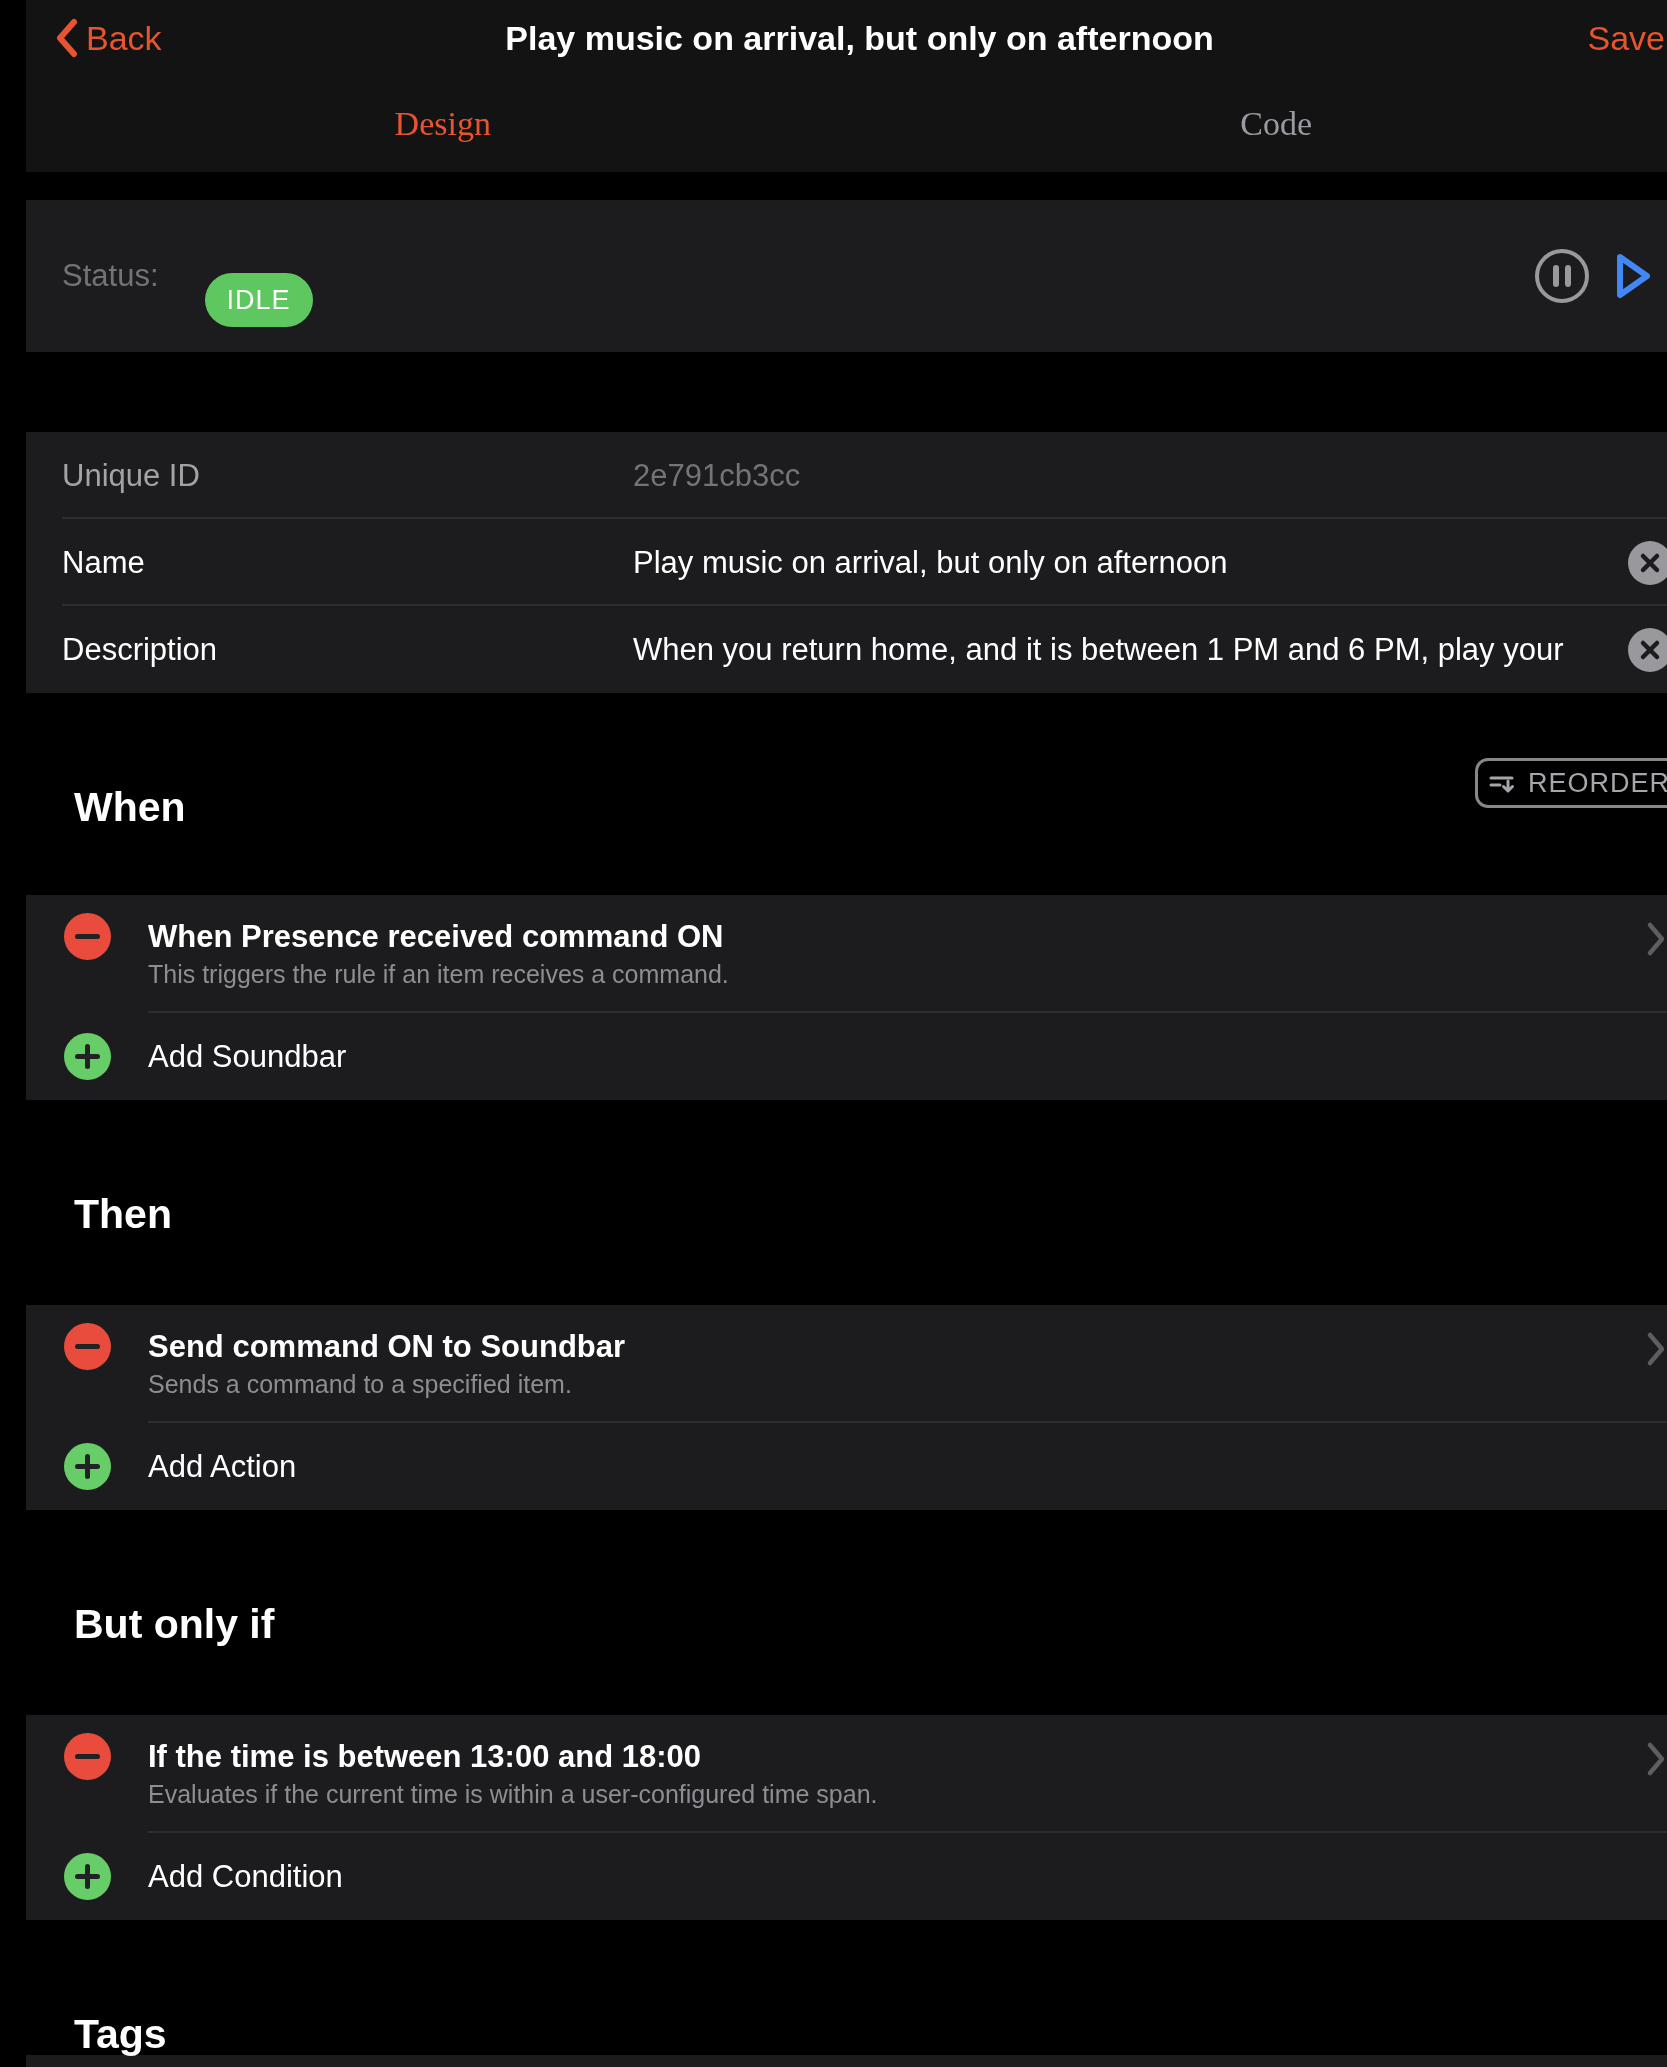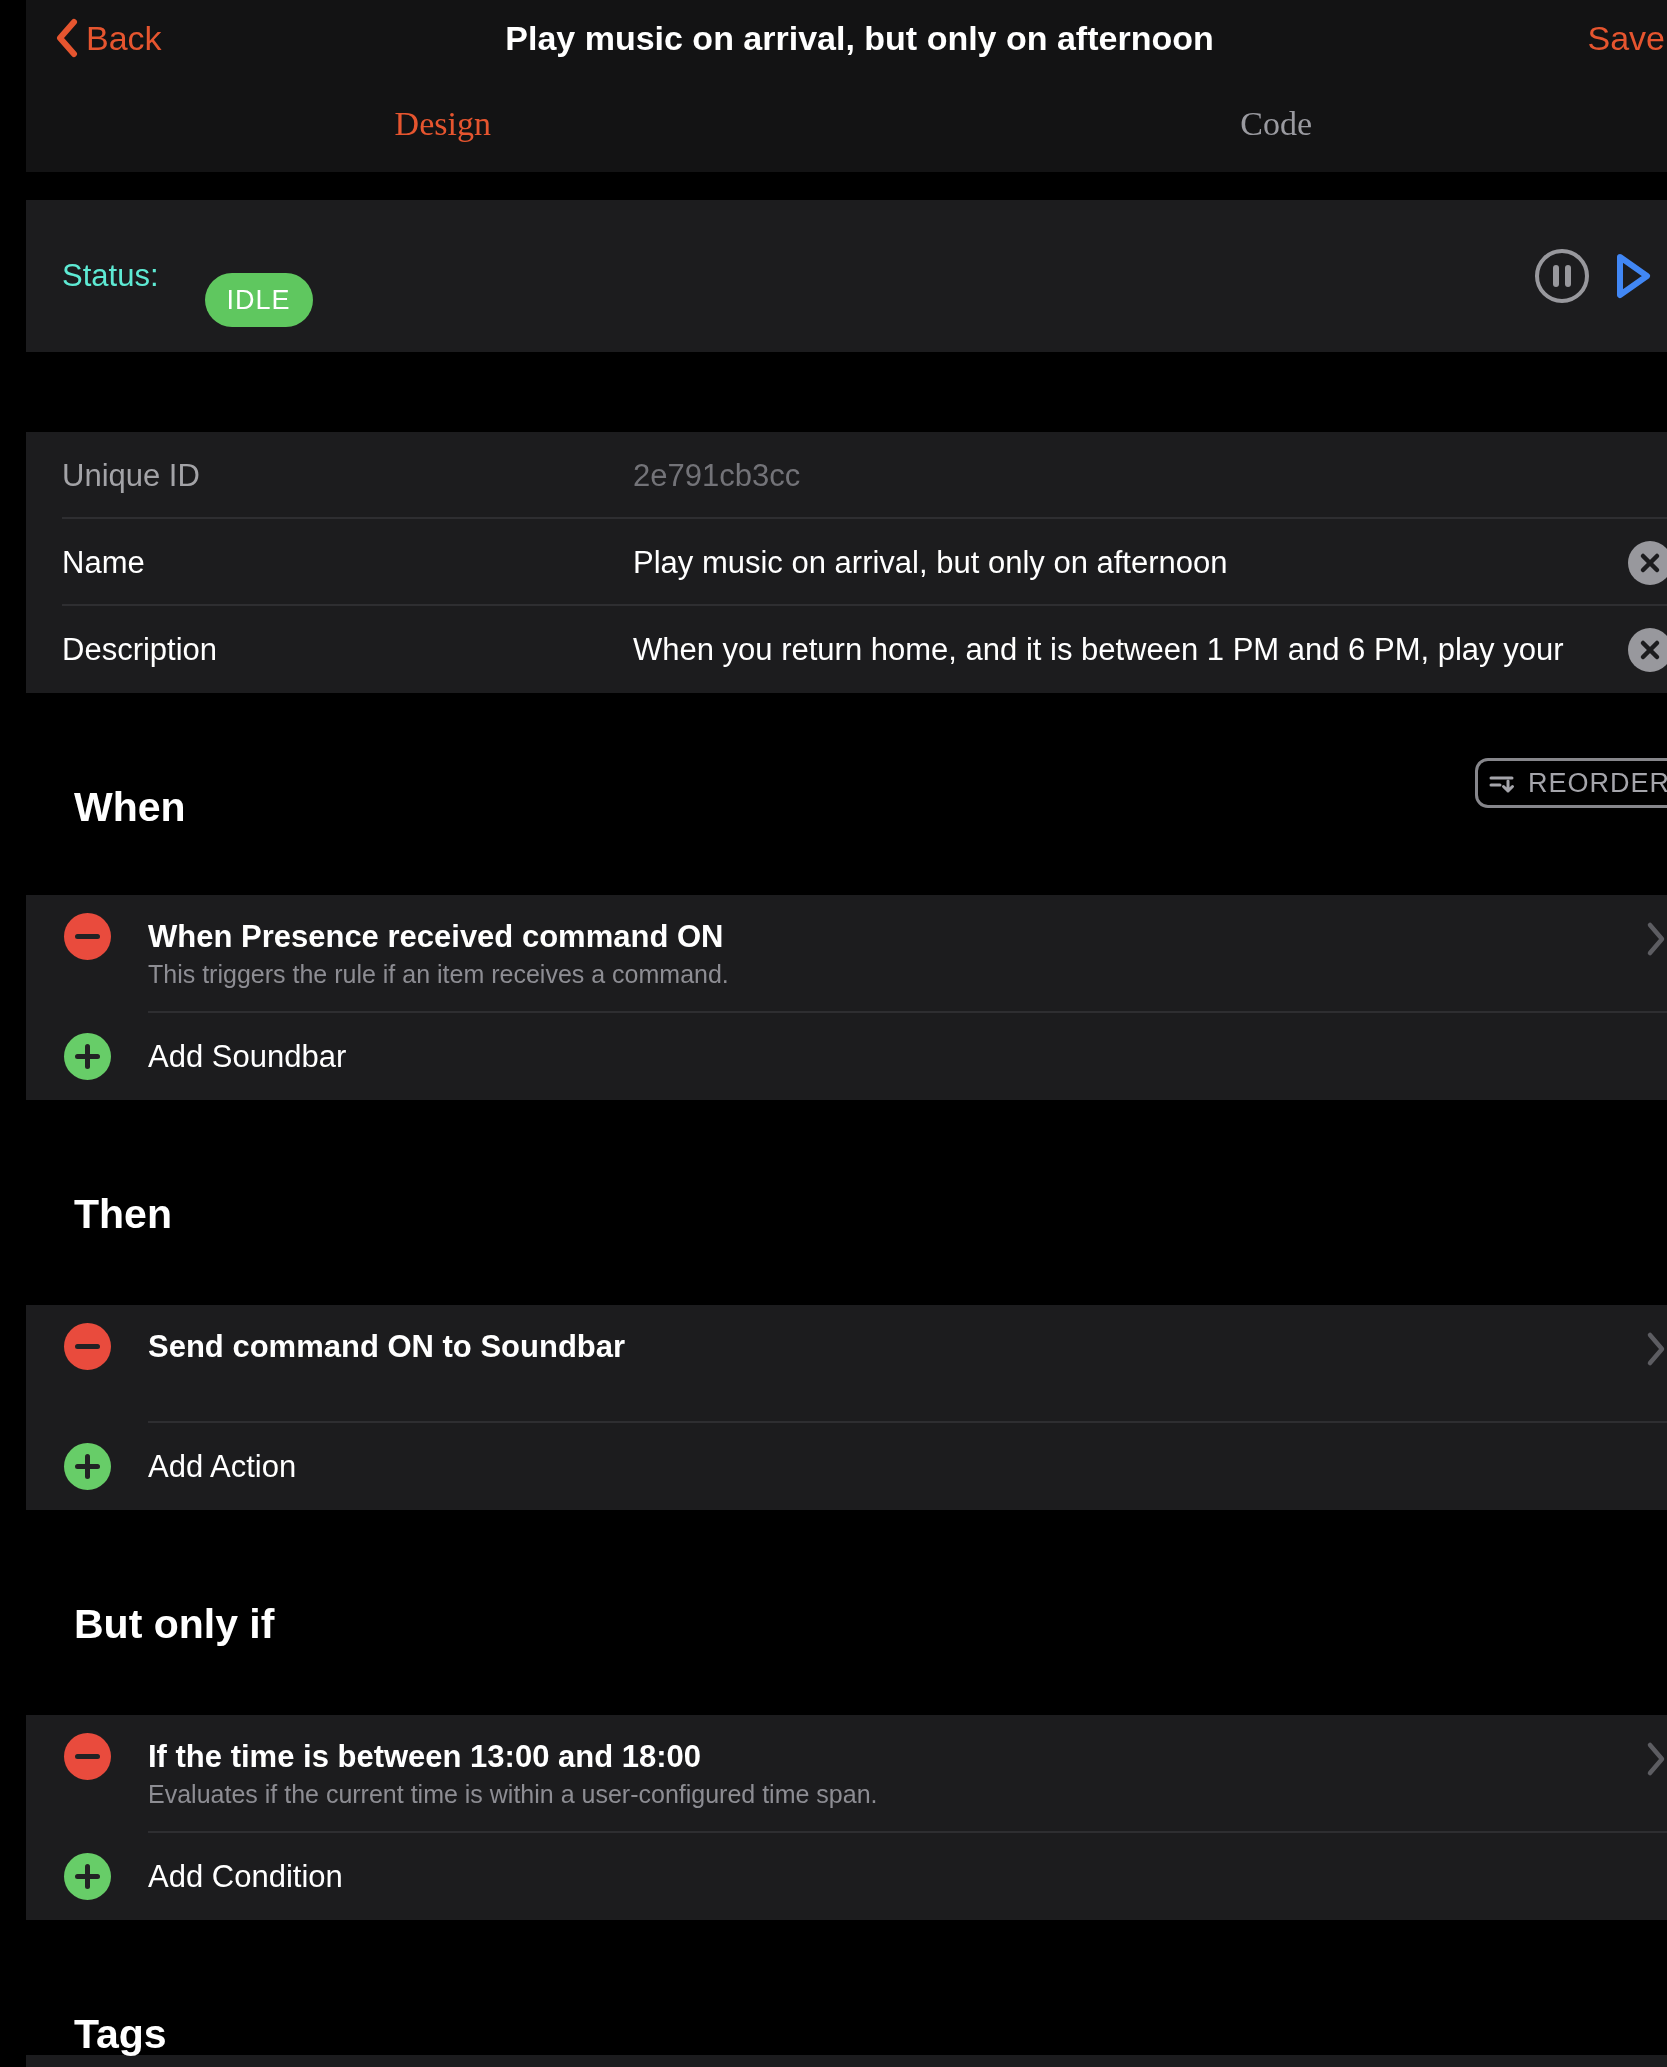--- a/index.html
+++ b/index.html
@@ -17,21 +17,21 @@
   .nav-title{position:absolute;left:0;right:0;text-align:center;font-size:34px;font-weight:700;color:#fff;pointer-events:none;}
   .save-btn{margin-left:auto;color:var(--accent);font-size:34px;cursor:pointer;}
   .tabs{height:96px;display:flex;}
   .tab{flex:1;display:flex;align-items:center;justify-content:center;font-size:34px;color:#9a9aa0;cursor:pointer;font-family:Liberation Serif, serif;}
   .tab.active{color:var(--accent);}
   
   .card{background:#1c1c1e;}
   .gap{background:#000;}
   
   .status-card{height:152px;display:flex;align-items:center;padding:0 36px;box-sizing:border-box;}
-  .status-label{font-size:31px;color:#5eead4;}
+  .status-label{font-size:31px;color:#737373;}
   .status-badge{
     margin-left:46px;height:54px;min-width:98px;padding:0 22px;box-sizing:border-box;
     background:var(--green-badge);border-radius:27px;
     display:flex;align-items:center;justify-content:center;
     color:#fff;font-size:27px;letter-spacing:1px;margin-top:48px;
   }
   .status-icons{margin-left:auto;display:flex;align-items:center;gap:16px;}
   .icon-btn{display:flex;align-items:center;justify-content:center;cursor:pointer;background:none;border:none;padding:0;}
   
   .form-card{height:261px;}
@@ -198,20 +198,21 @@
   <div class="section-gap" style="height:205px;">
     <h2 class="section-heading">Then</h2>
   </div>
 
   <div class="card rule-card">
     <div class="rule-item">
       <span class="circle red">
           <span class="hbar"></span>
         </span>
       <div class="rule-title">Send command ON to Soundbar</div>
+      <div class="rule-sub">Sends a command to a specified item.</div>
       <span class="rule-chevron">
         <svg width="22" height="40" viewBox="0 0 22 40" fill="none">
           <polyline points="5,6 17,20 5,34" stroke="#5d5d62" stroke-width="4.5" stroke-linecap="round" stroke-linejoin="round"></polyline>
         </svg>
       </span>
     </div>
     <div class="add-row">
       <span class="circle green" style="top:20px;">
           <span class="hbar"></span>
           <span class="vbar"></span>

